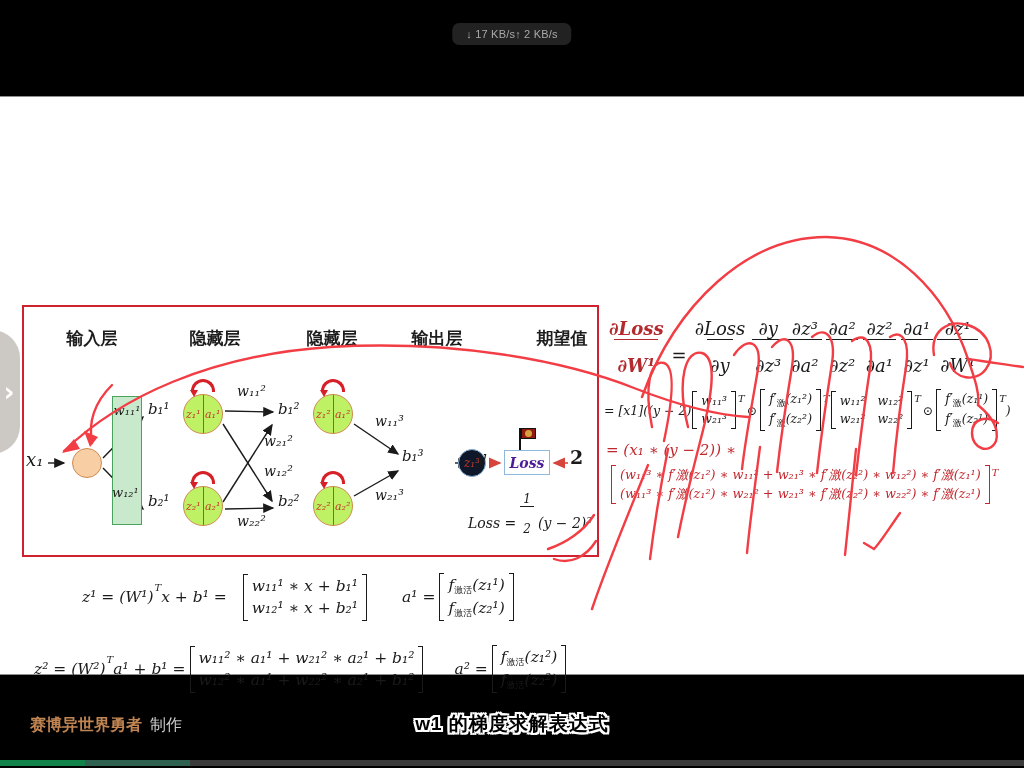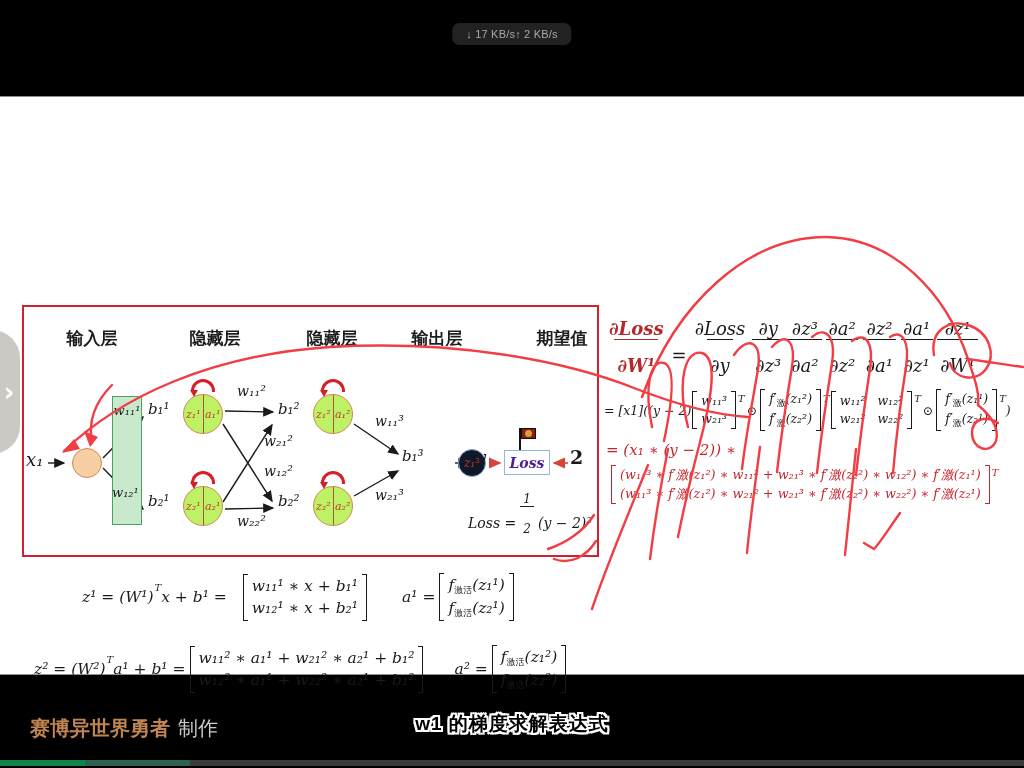--- a/index.html
+++ b/index.html
@@ -56,21 +56,21 @@
   .tsup{font-size:10px;font-style:italic;position:relative;top:-12px;margin-left:1px;}
   .csub{font-size:9px;font-style:normal;vertical-align:-3px;}
   .flexrow{display:flex;align-items:center;}
   .redink{color:#c1272d;}
   .darkred{color:#b22a2e;}
   
   .side-tab{position:absolute;left:-8px;top:330px;width:28px;height:124px;background:#ccc9c5;
             border-radius:0 62px 62px 0;display:flex;align-items:center;justify-content:center;cursor:pointer;}
   .chev{color:#fff;font-size:26px;font-weight:bold;margin-left:6px;font-family:"DejaVu Sans",sans-serif;}
   
-  .credit{position:absolute;left:30px;top:618px;font-size:20px;font-weight:bold;color:#c08552;}
+  .credit{position:absolute;left:30px;top:618px;font-size:16px;font-weight:bold;color:#c08552;}
   .credit .made{color:#c9c9c9;font-weight:normal;margin-left:8px;}
   .caption{position:absolute;left:50%;transform:translateX(-50%);top:614px;font-size:19px;font-weight:bold;color:#000;
            text-shadow:-2px -2px 0 #fff,2px -2px 0 #fff,-2px 2px 0 #fff,2px 2px 0 #fff,0 -2px 0 #fff,0 2px 0 #fff,-2px 0 0 #fff,2px 0 0 #fff;
            letter-spacing:1px;white-space:nowrap;}
   
   .progress{position:absolute;left:0;bottom:2px;width:1024px;height:6px;background:#3b3b3b;}
   .seg{position:absolute;top:0;height:6px;}
   .seg.buffered{left:0;width:190px;background:#2f6150;}
   .seg.played{left:0;width:85px;background:#12844b;}
   svg.layer{position:absolute;left:0;top:0;pointer-events:none;}

